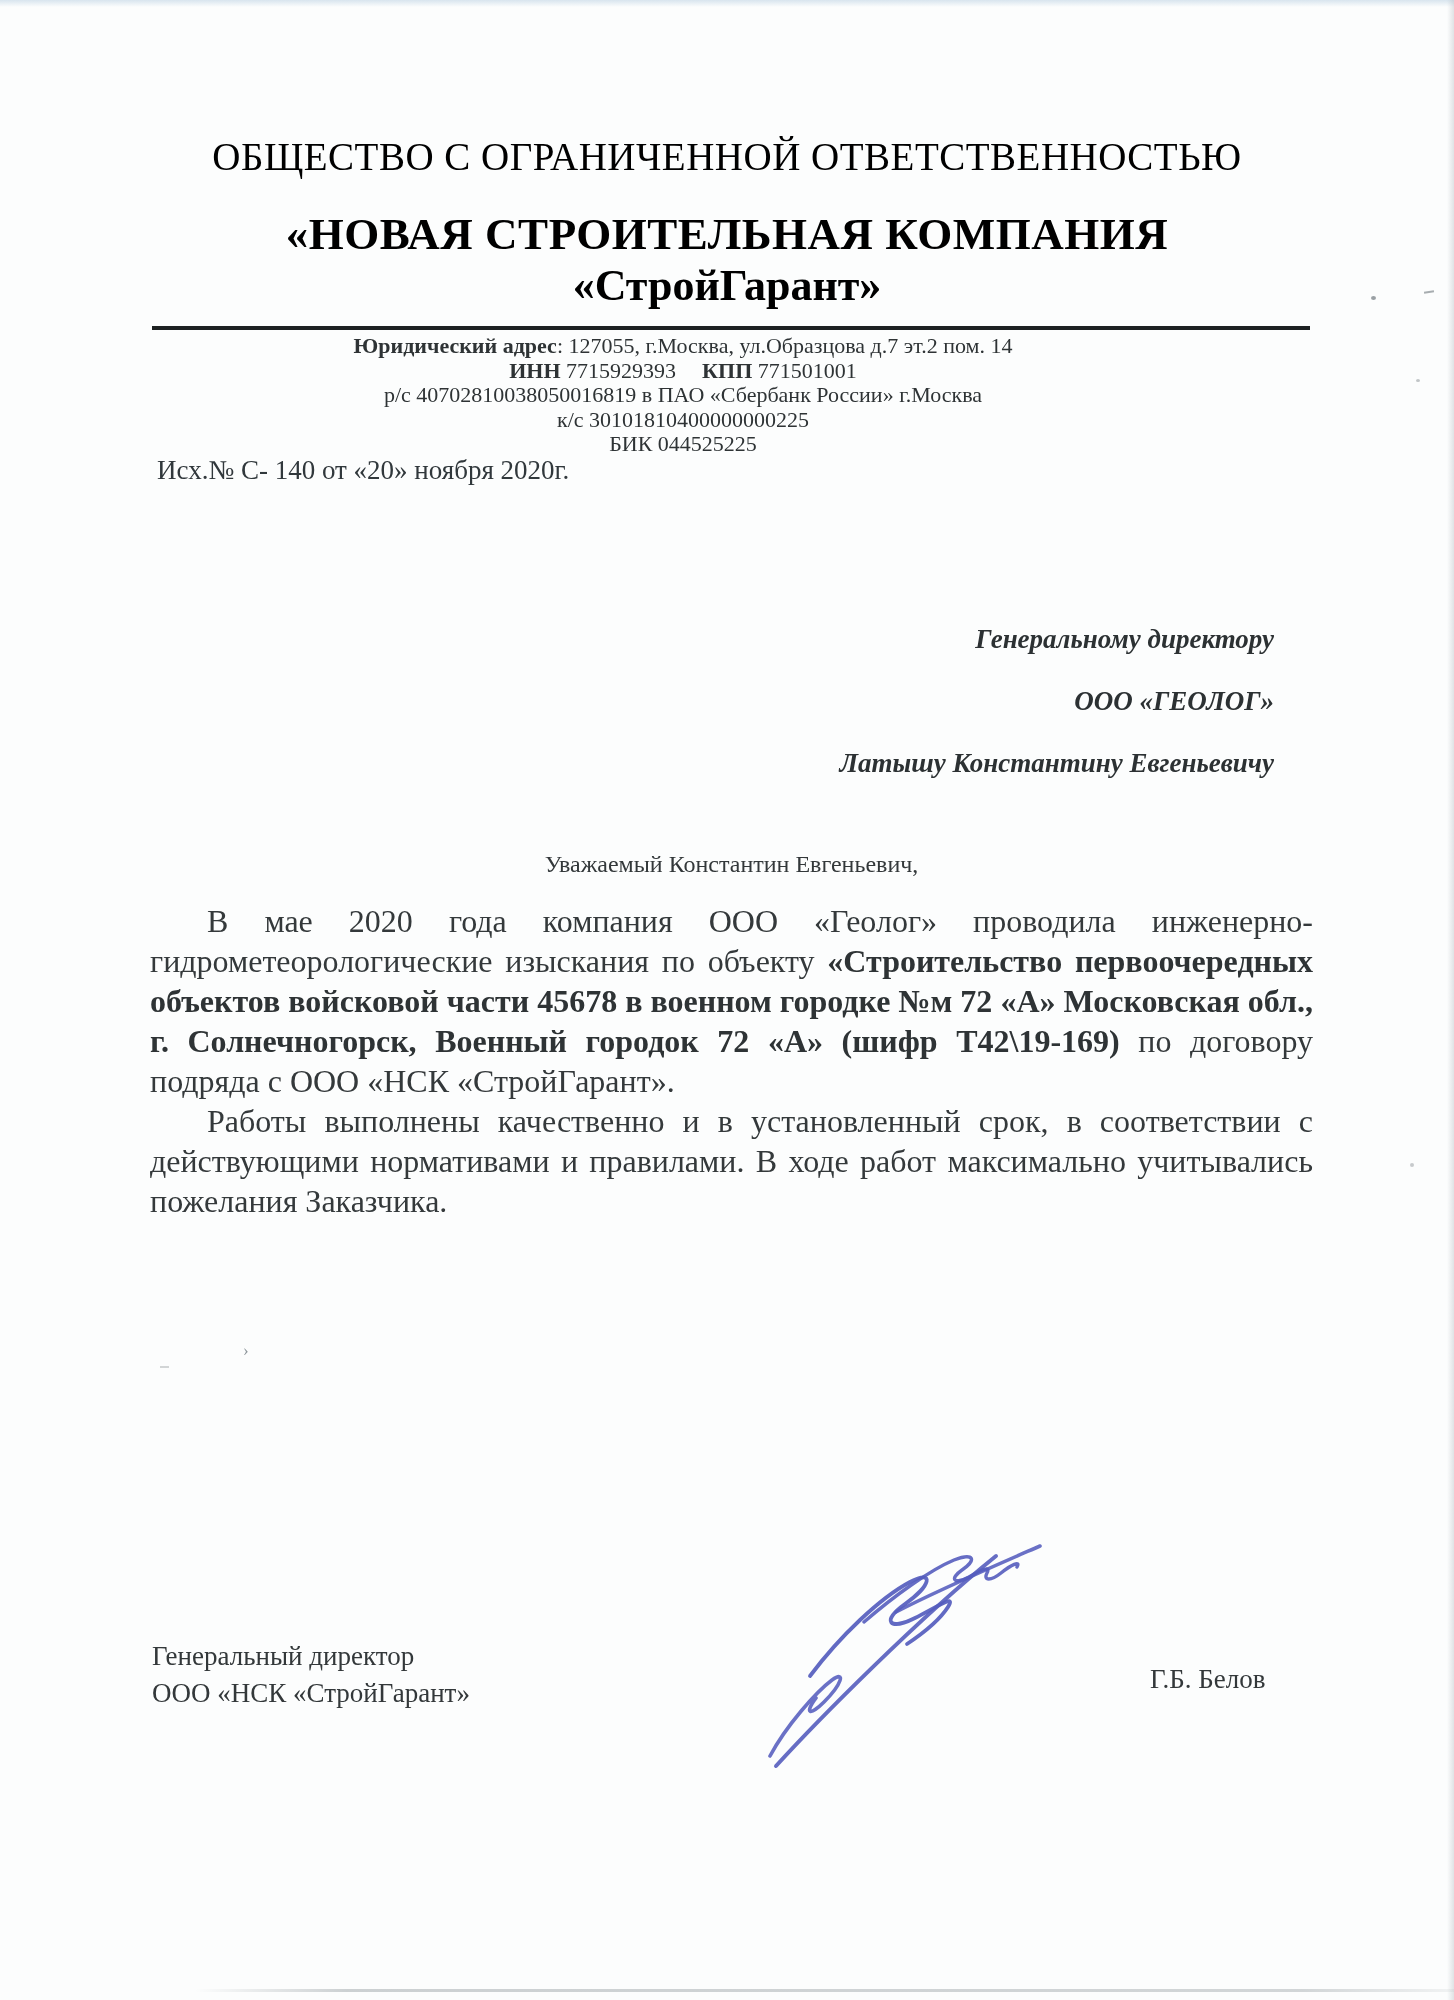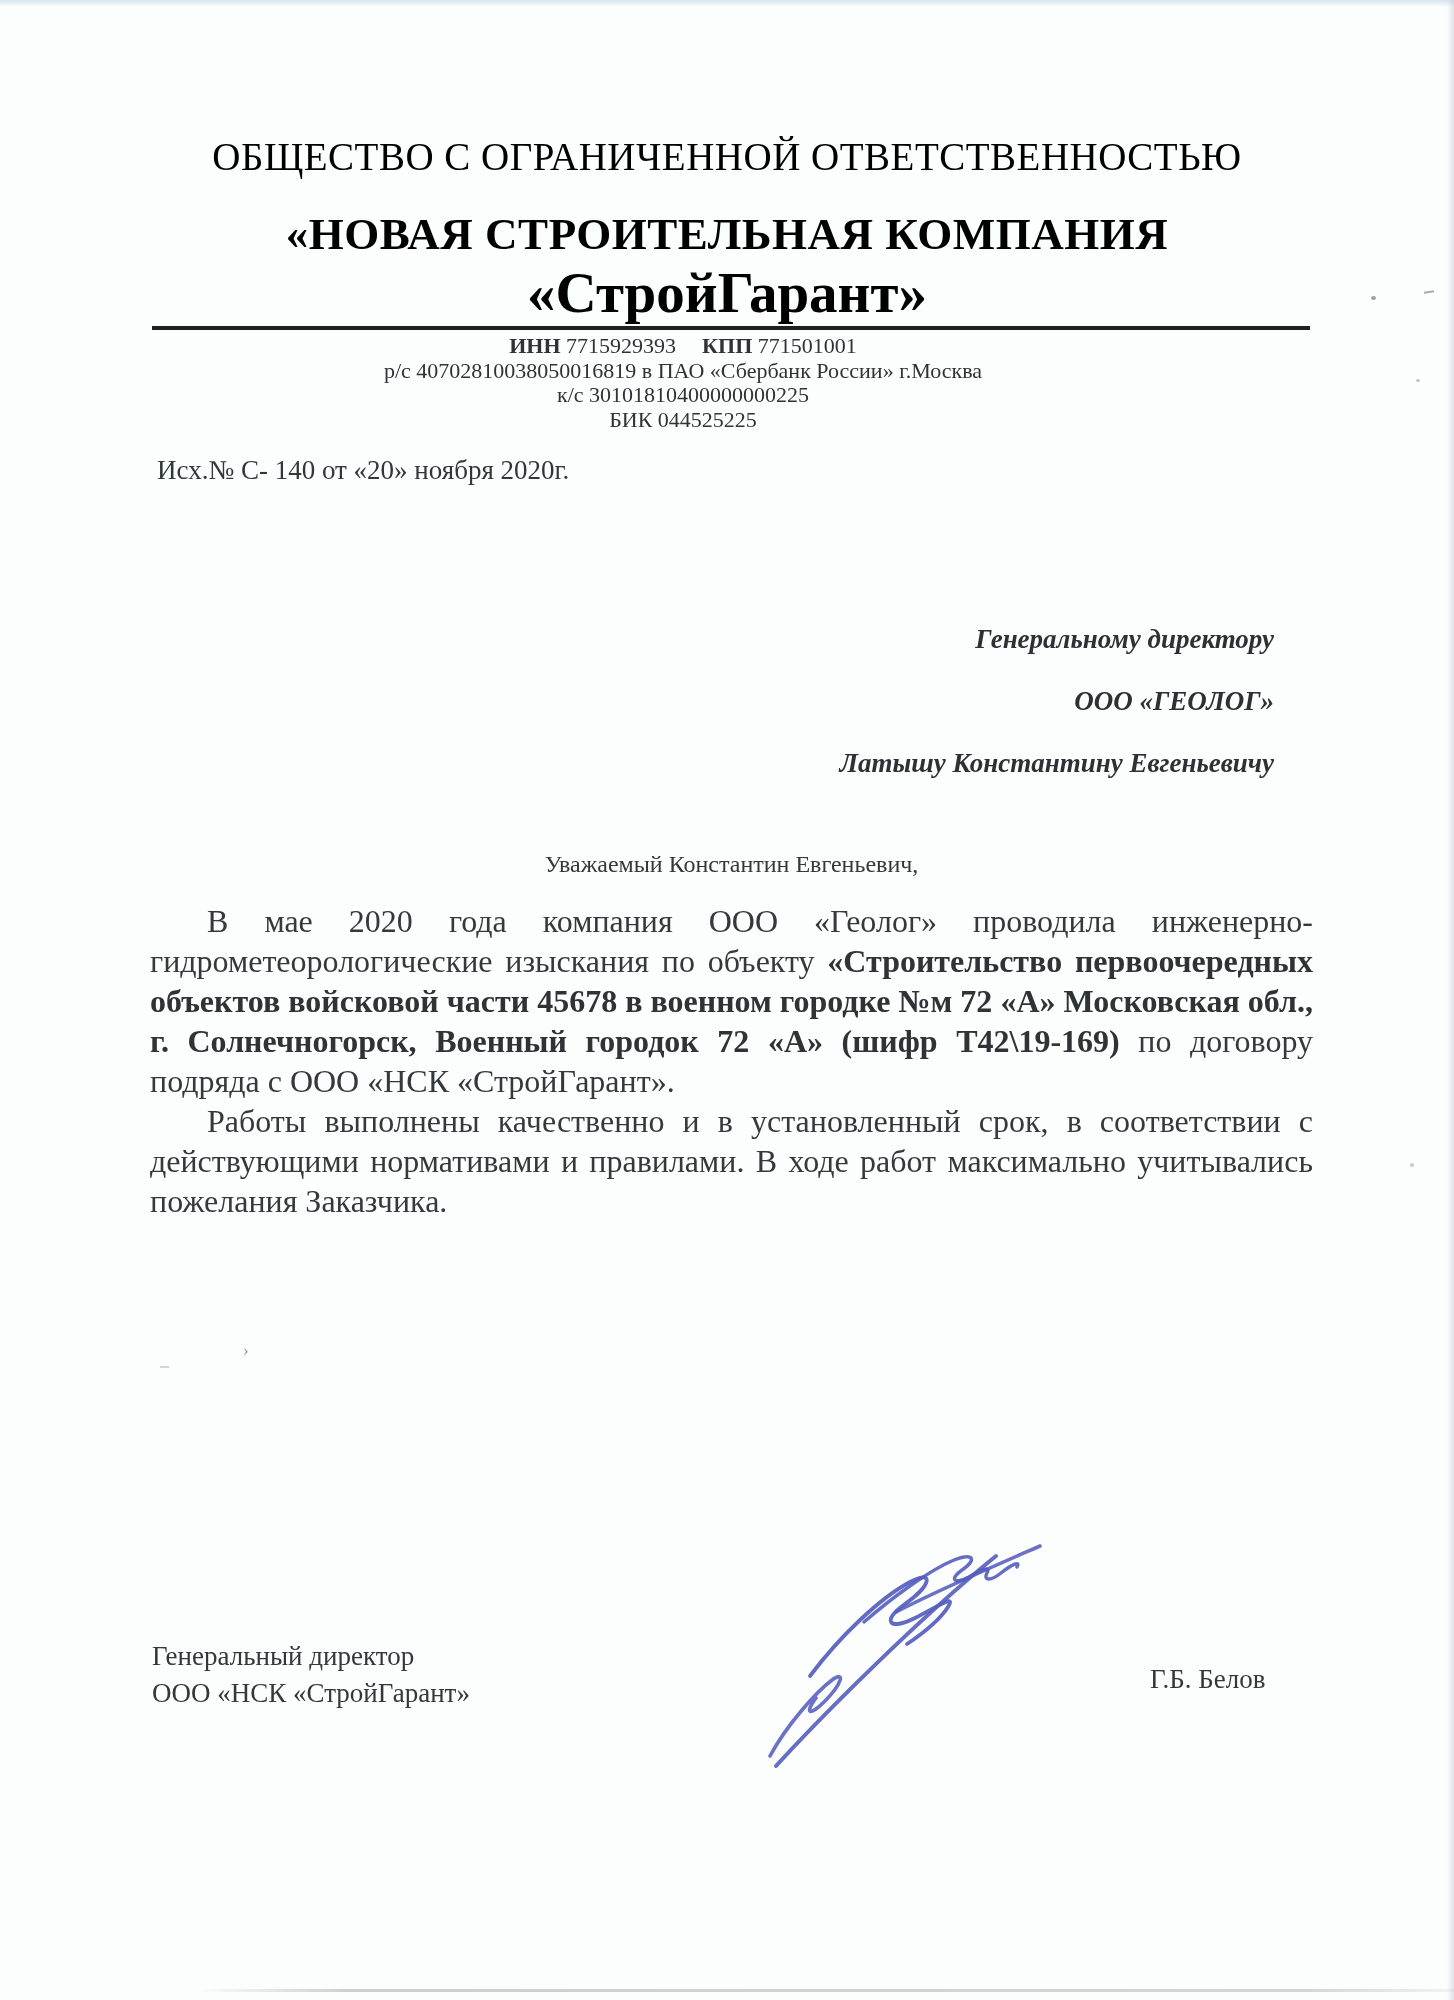--- a/index.html
+++ b/index.html
@@ -22,21 +22,21 @@
                 background:linear-gradient(90deg, rgba(146,154,158,0), rgba(146,154,158,.45) 12%, rgba(146,154,158,.4) 88%, rgba(146,154,158,.1)); }
   .speck { position:absolute; background:#9aa0a4; border-radius:50%; }
   .speck-glyph { position:absolute; color:#8e969b; font-size:17px; line-height:1; }
   .speck-dash { position:absolute; background:#a7adb0; }
 
   
   .letterhead { position:absolute; left:137px; top:134px; width:1180px;
                 text-align:center; color:#000000; }
   .org-type  { font-size:39px; letter-spacing:.5px; white-space:nowrap; }
   .company1  { margin-top:29px; font-size:45px; font-weight:bold; letter-spacing:.5px; white-space:nowrap; }
-  .company2  { margin-top:0px; font-size:57px; font-weight:bold; }
+  .company2  { margin-top:0px; font-size:44px; font-weight:bold; }
 
   .rule { position:absolute; left:152px; top:326px; width:1158px; height:4px; background:#1d2122; }
 
   .details { position:absolute; left:93px; top:334px; width:1180px; text-align:center;
              font-size:22px; line-height:24.5px; color:#2e3335; }
   .details .b { font-weight:bold; }
   .details .gap { display:inline-block; width:26px; }
 
   .outgoing { position:absolute; left:157px; top:455px; font-size:27px; color:#31383c; }
 
@@ -75,20 +75,21 @@
 
   <header class="letterhead">
     <div class="org-type">ОБЩЕСТВО С ОГРАНИЧЕННОЙ ОТВЕТСТВЕННОСТЬЮ</div>
     <div class="company1">«НОВАЯ СТРОИТЕЛЬНАЯ КОМПАНИЯ</div>
     <div class="company2">«СтройГарант»</div>
   </header>
 
   <div class="rule"></div>
 
   <div class="details">
+    <div><span class="b">Юридический адрес</span><span>: 127055, г.Москва, ул.Образцова д.7 эт.2 пом. 14</span></div>
     <div><span class="b">ИНН</span> <span>7715929393</span><span class="gap"></span><span class="b">КПП</span> <span>771501001</span></div>
     <div>р/с 40702810038050016819 в ПАО «Сбербанк России» г.Москва</div>
     <div>к/с 30101810400000000225</div>
     <div>БИК 044525225</div>
   </div>
 
   <div class="outgoing">Исх.№ С- 140  от «20» ноября 2020г.</div>
 
   <div class="addressee">
     <div>Генеральному директору</div>

